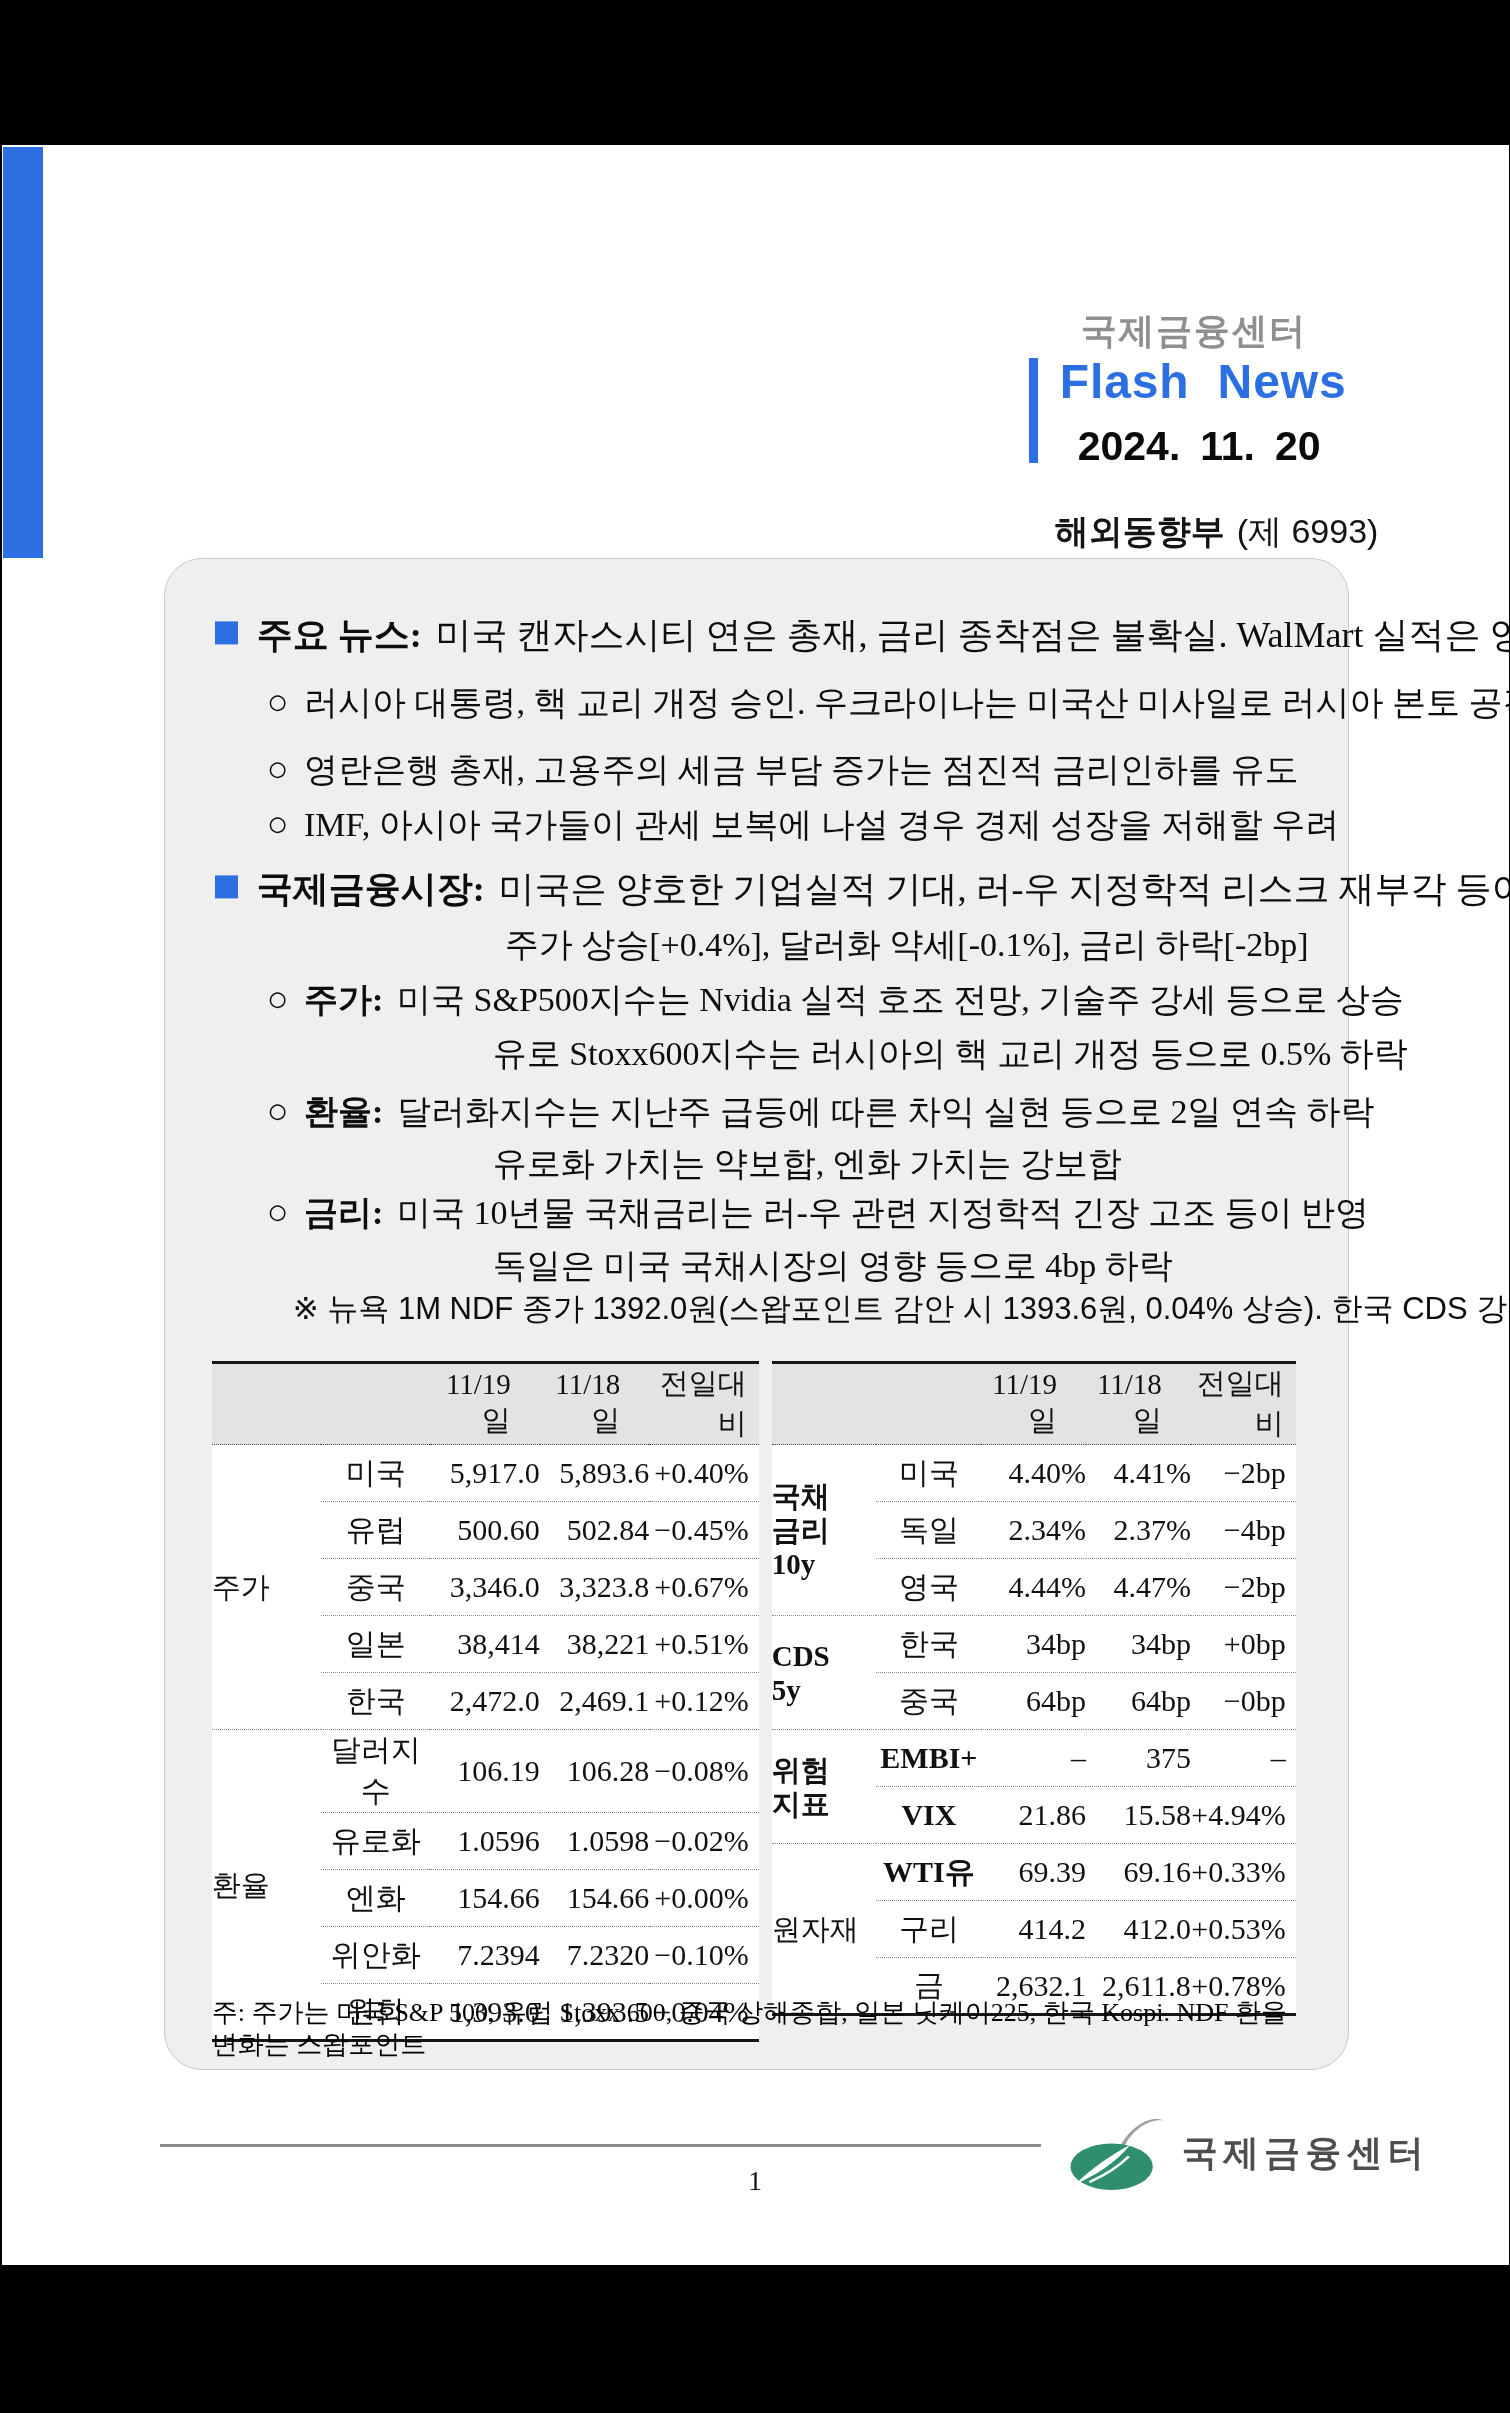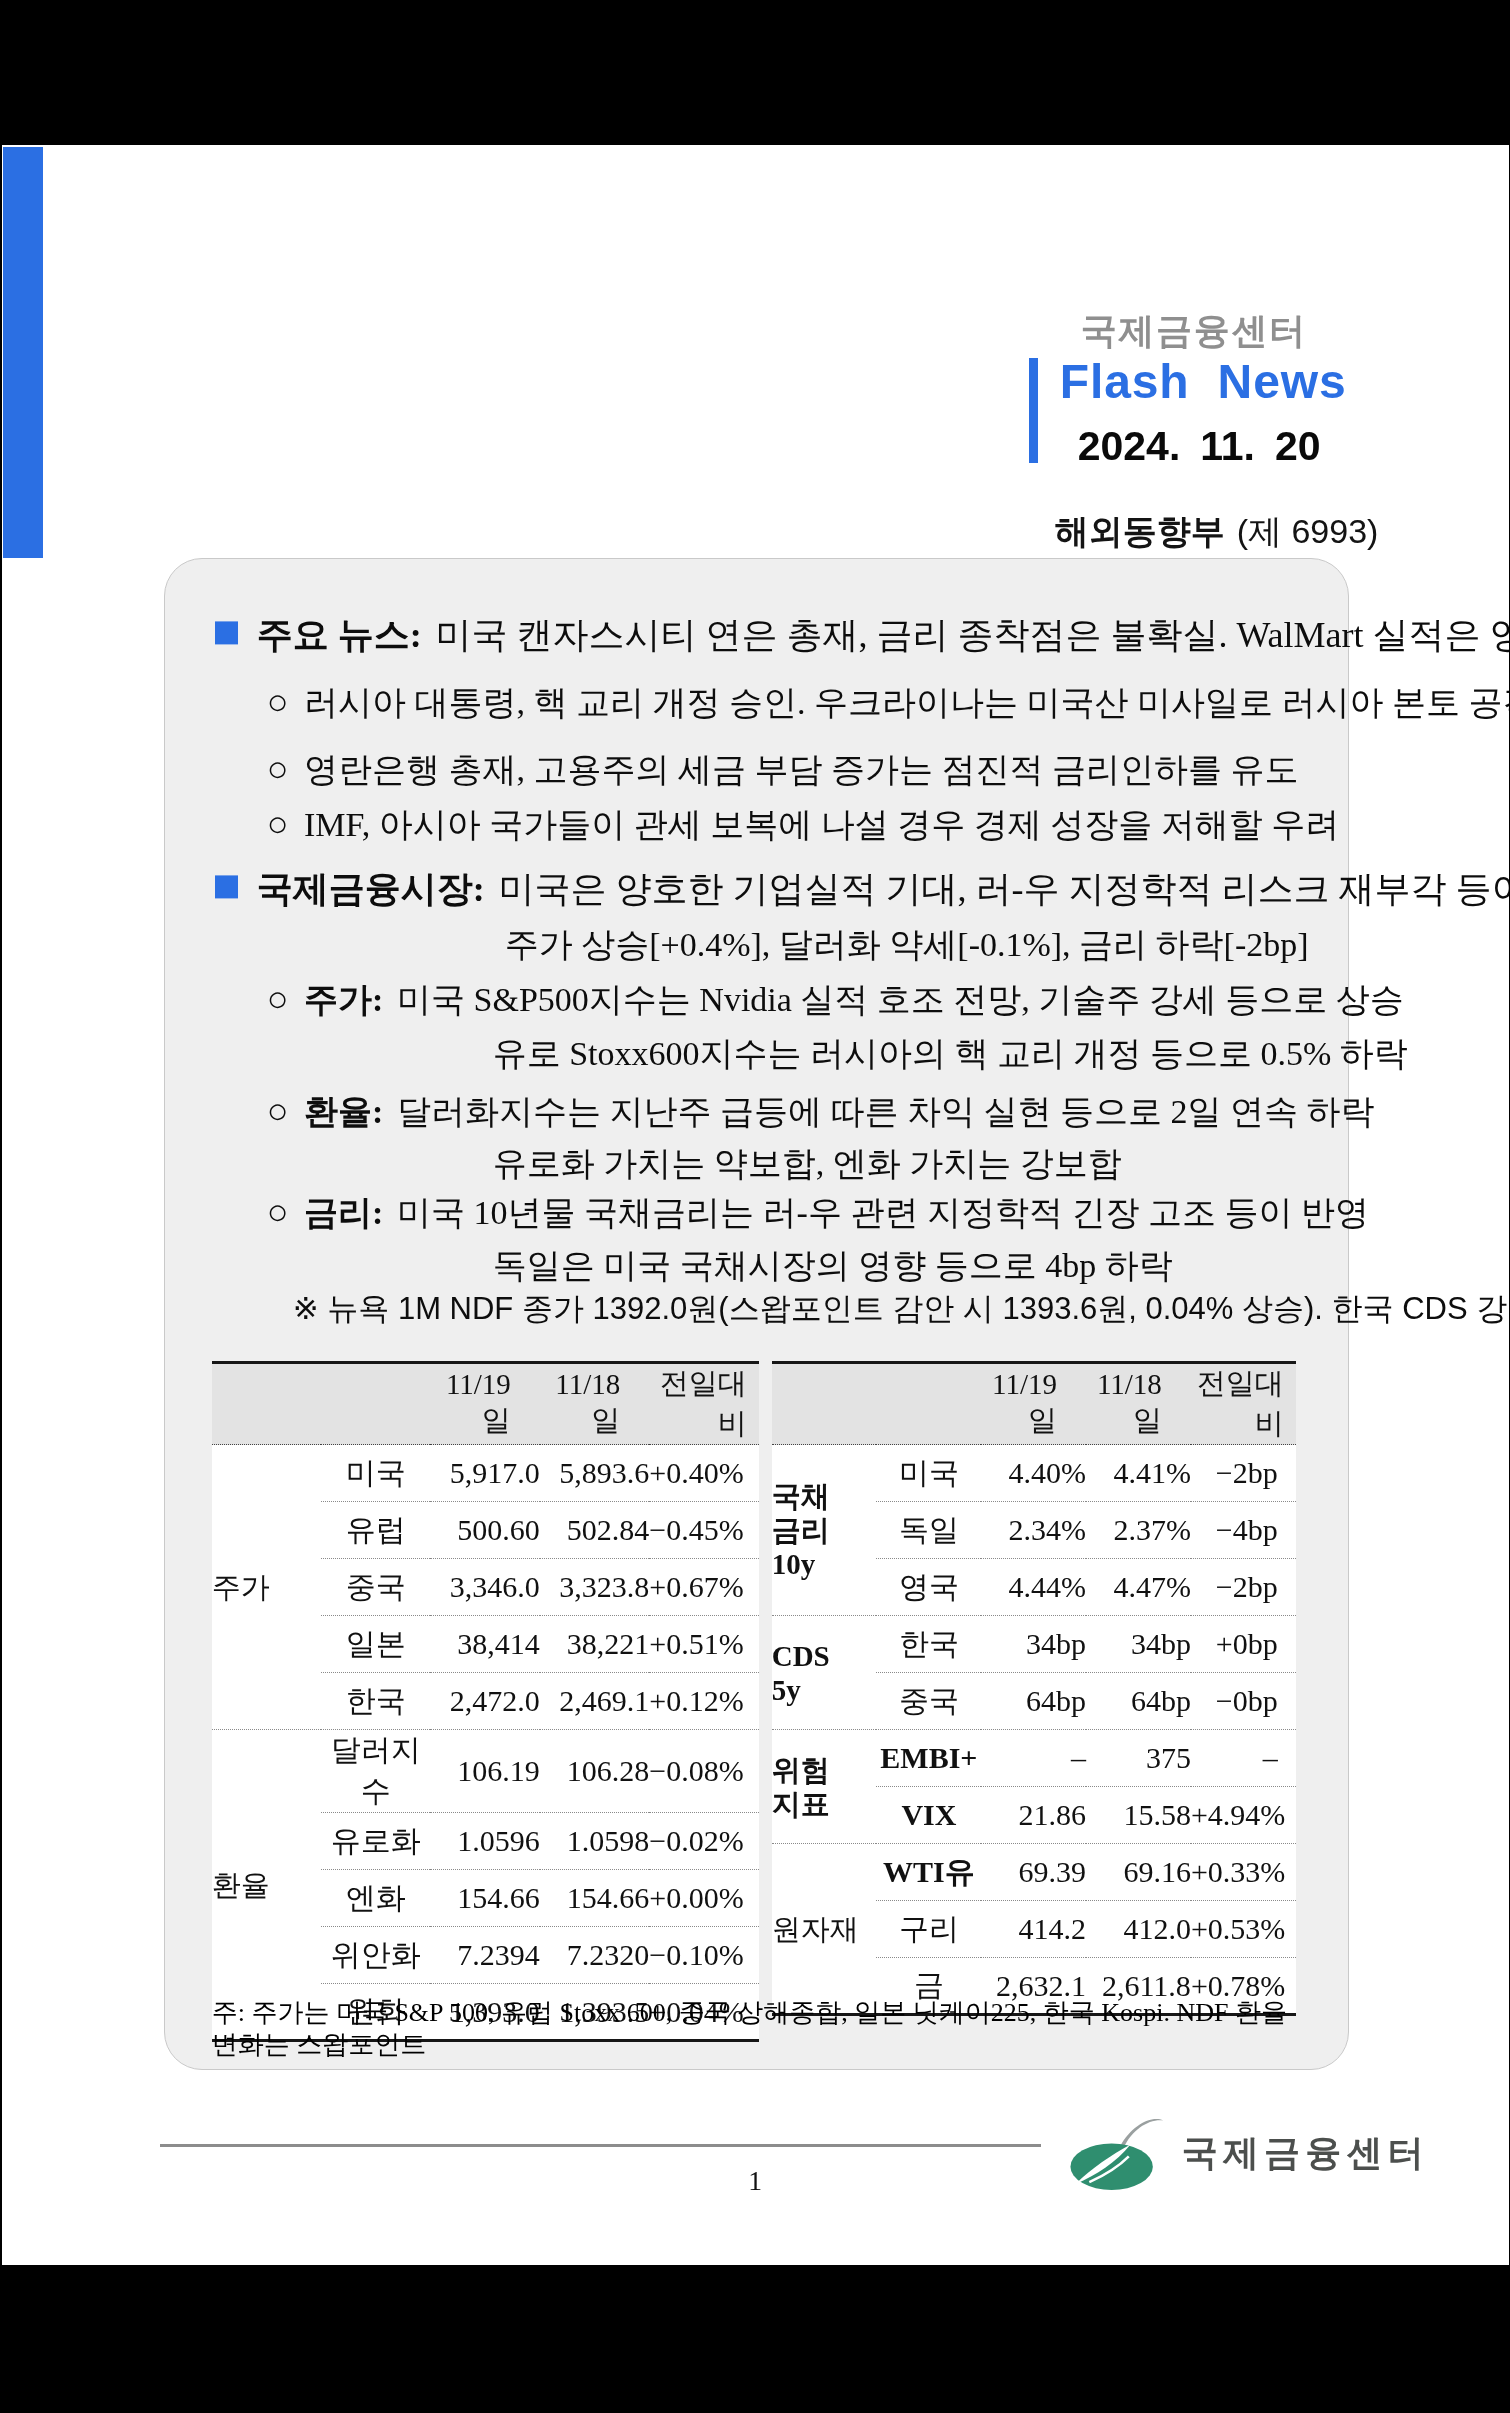--- a/index.html
+++ b/index.html
@@ -78,21 +78,21 @@
   table.mkt tr.thead td{
     background:#e3e3e3;border-bottom:1.7px dotted #444;font-size:29px;
   }
   table.mkt td{padding:0;border-top:1.7px dotted #8a8a8a;}
   table.mkt tr.thead td,table.mkt tr:first-child td{border-top:none;}
   td.group{line-height:34px;font-size:29px;}
   td.group.b{font-weight:700;}
   td.name{text-align:center;}
   td.name.b{font-weight:700;}
   td.val{text-align:right;padding-right:24px;}
-  td.val.c2{padding-right:18px;}
+  td.val.c2{padding-right:10px;}
   tr.thead td.h{text-align:right;padding-right:29px;}
   tr.thead td.h.v2{padding-right:12px;}
   .tbl-footnote{
     position:absolute;left:47px;top:1438px;width:1095px;
     font-size:26px;line-height:32px;color:#000000;
   }
   
   .footer-rule{position:absolute;left:158px;top:1999px;width:881px;height:3.4px;background:#8c8c8c;}
   .logo{position:absolute;left:1065px;top:1965px;display:flex;align-items:center;}
   .logo-text{

